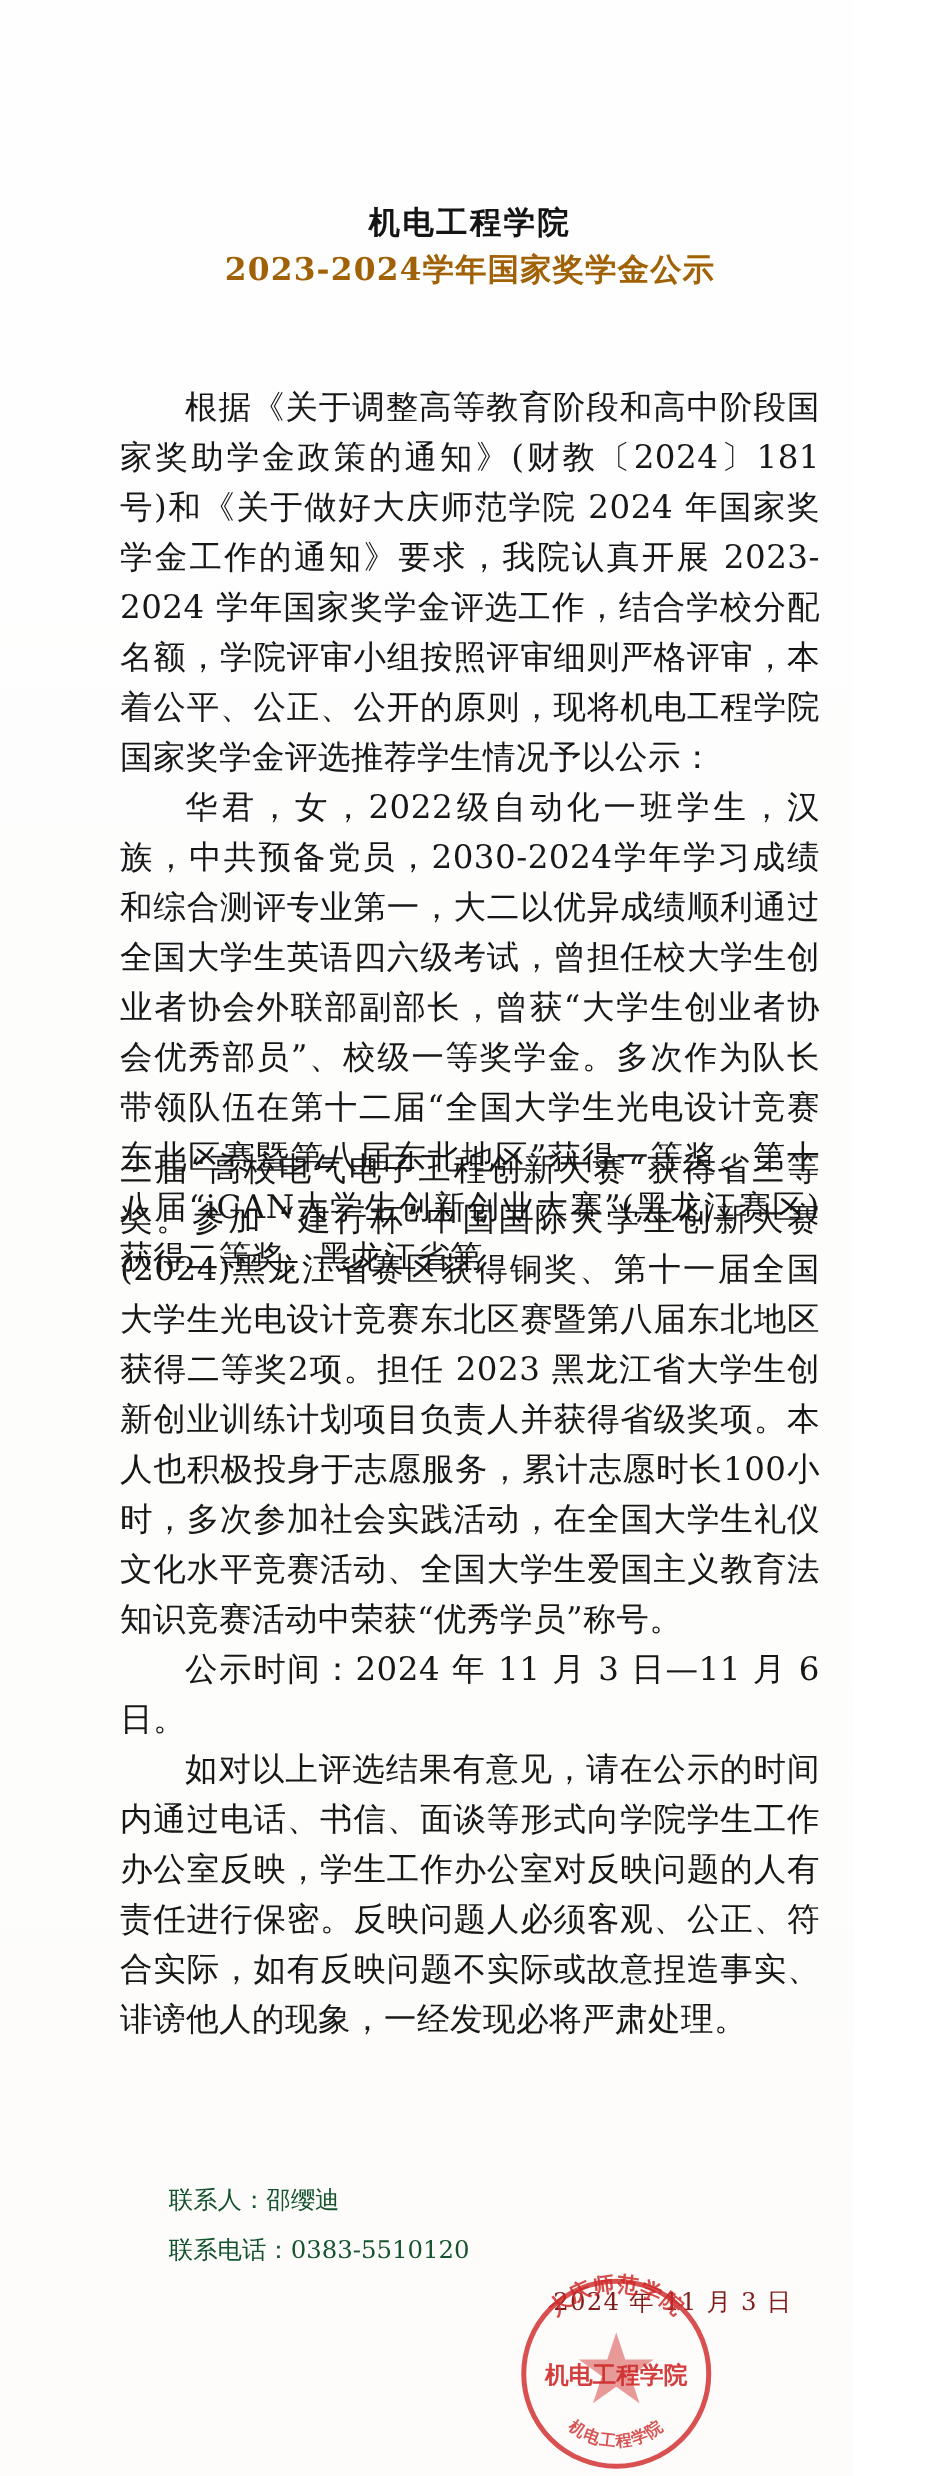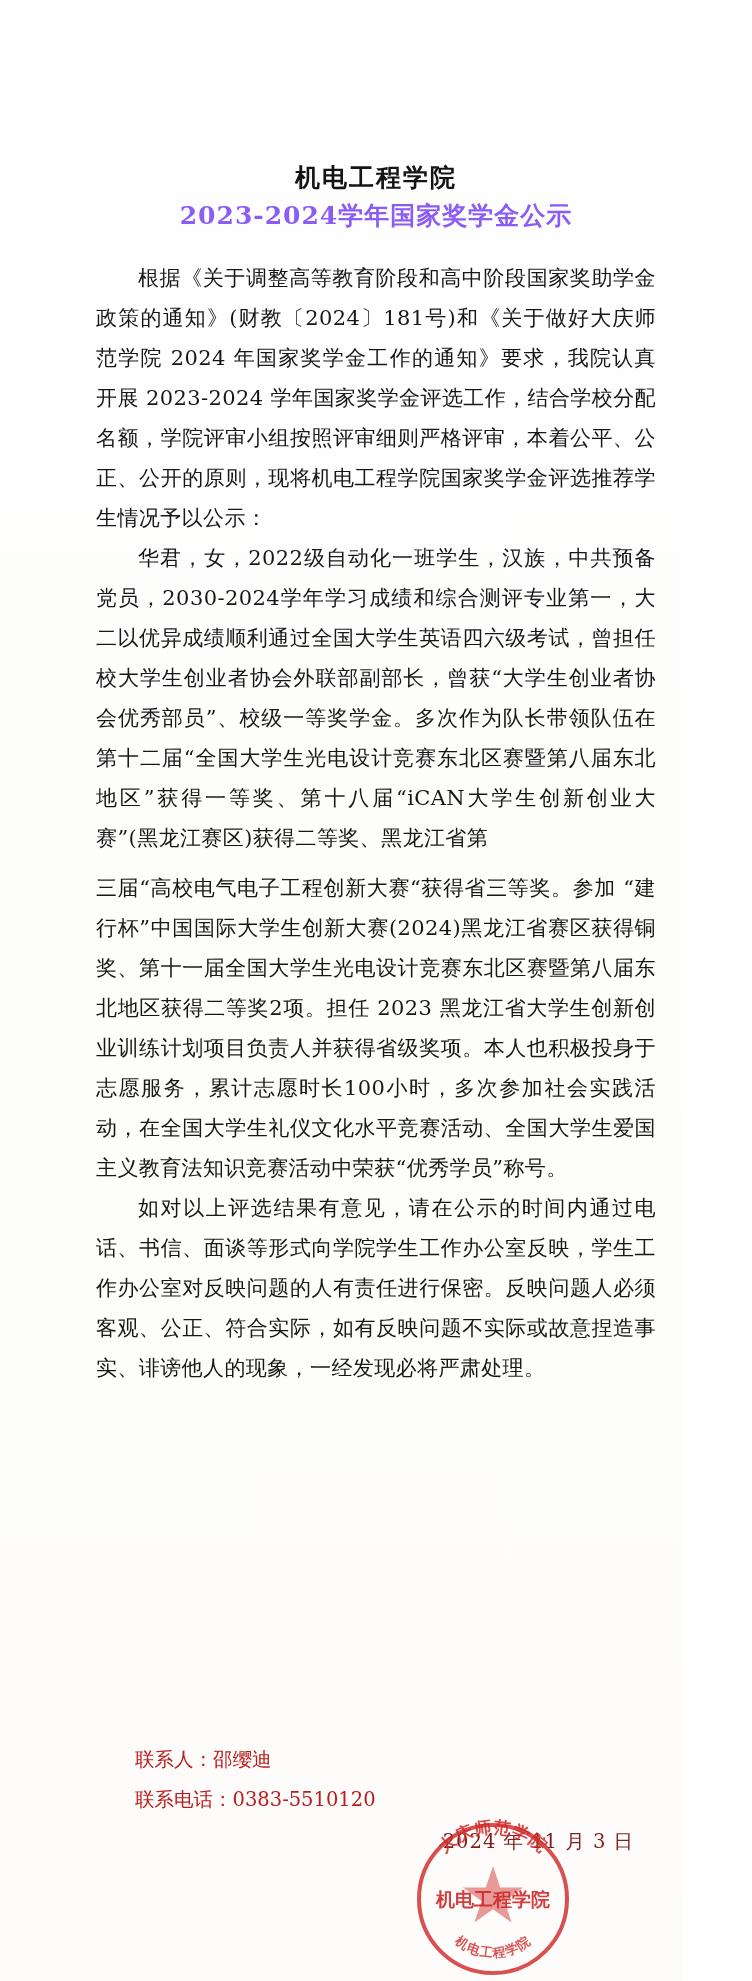--- a/index.html
+++ b/index.html
@@ -46,52 +46,53 @@
   .doc-subtitle {
     position: absolute;
     left: 0;
     top: 196px;
     width: 752px;
     text-align: center;
     font-size: 25px;
     font-weight: bold;
     letter-spacing: 1px;
     line-height: 40px;
-    color: #8b5cf6;
+    color: #a16207;
   }
 
   .body-block {
     position: absolute;
     left: 96px;
     width: 560px;
-    font-size: 21px;
+    font-size: 26px;
     line-height: 40px;
     text-align: justify;
     text-justify: inter-ideograph;
     color: #171717;
     letter-spacing: 0.4px;
+    margin-top: 48px;
   }
   .body-block p {
     margin: 0;
     text-indent: 2em;
   }
   .body-block p.no-indent {
     text-indent: 0;
   }
 
   #col1 { top: 258px; }
   #col2 { top: 868px; }
 
   .sign-block {
     position: absolute;
     left: 96px;
     width: 560px;
     font-size: 19.5px;
     line-height: 40px;
-    color: #b91c1c;
+    color: #14532d;
   }
   .sign-block .line {
     text-indent: 2em;
   }
 
   #contacts { top: 1740px; }
 
   .date-line {
     position: absolute;
     left: 96px;
@@ -147,20 +148,21 @@
   <div class="doc-title">机电工程学院</div>
   <div class="doc-subtitle">2023-2024学年国家奖学金公示</div>
 
   <div class="body-block" id="col1">
     <p>根据《关于调整高等教育阶段和高中阶段国家奖助学金政策的通知》(财教〔2024〕181号)和《关于做好大庆师范学院 2024 年国家奖学金工作的通知》要求，我院认真开展 2023-2024 学年国家奖学金评选工作，结合学校分配名额，学院评审小组按照评审细则严格评审，本着公平、公正、公开的原则，现将机电工程学院国家奖学金评选推荐学生情况予以公示：</p>
     <p>华君，女，2022级自动化一班学生，汉族，中共预备党员，2030-2024学年学习成绩和综合测评专业第一，大二以优异成绩顺利通过全国大学生英语四六级考试，曾担任校大学生创业者协会外联部副部长，曾获“大学生创业者协会优秀部员”、校级一等奖学金。多次作为队长带领队伍在第十二届“全国大学生光电设计竞赛东北区赛暨第八届东北地区”获得一等奖、第十八届“iCAN大学生创新创业大赛”(黑龙江赛区)获得二等奖、黑龙江省第</p>
   </div>
 
   <div class="body-block" id="col2">
     <p class="no-indent">三届“高校电气电子工程创新大赛“获得省三等奖。参加 “建行杯”中国国际大学生创新大赛(2024)黑龙江省赛区获得铜奖、第十一届全国大学生光电设计竞赛东北区赛暨第八届东北地区获得二等奖2项。担任 2023 黑龙江省大学生创新创业训练计划项目负责人并获得省级奖项。本人也积极投身于志愿服务，累计志愿时长100小时，多次参加社会实践活动，在全国大学生礼仪文化水平竞赛活动、全国大学生爱国主义教育法知识竞赛活动中荣获“优秀学员”称号。</p>
+    <p>公示时间：2024 年 11 月 3 日—11 月 6 日。</p>
     <p>如对以上评选结果有意见，请在公示的时间内通过电话、书信、面谈等形式向学院学生工作办公室反映，学生工作办公室对反映问题的人有责任进行保密。反映问题人必须客观、公正、符合实际，如有反映问题不实际或故意捏造事实、诽谤他人的现象，一经发现必将严肃处理。</p>
   </div>
 
   <div class="sign-block" id="contacts">
     <div class="line">联系人：邵缨迪</div>
     <div class="line">联系电话：0383-5510120</div>
   </div>
 
   <div class="date-line">2024 年 11 月 3 日</div>
 

